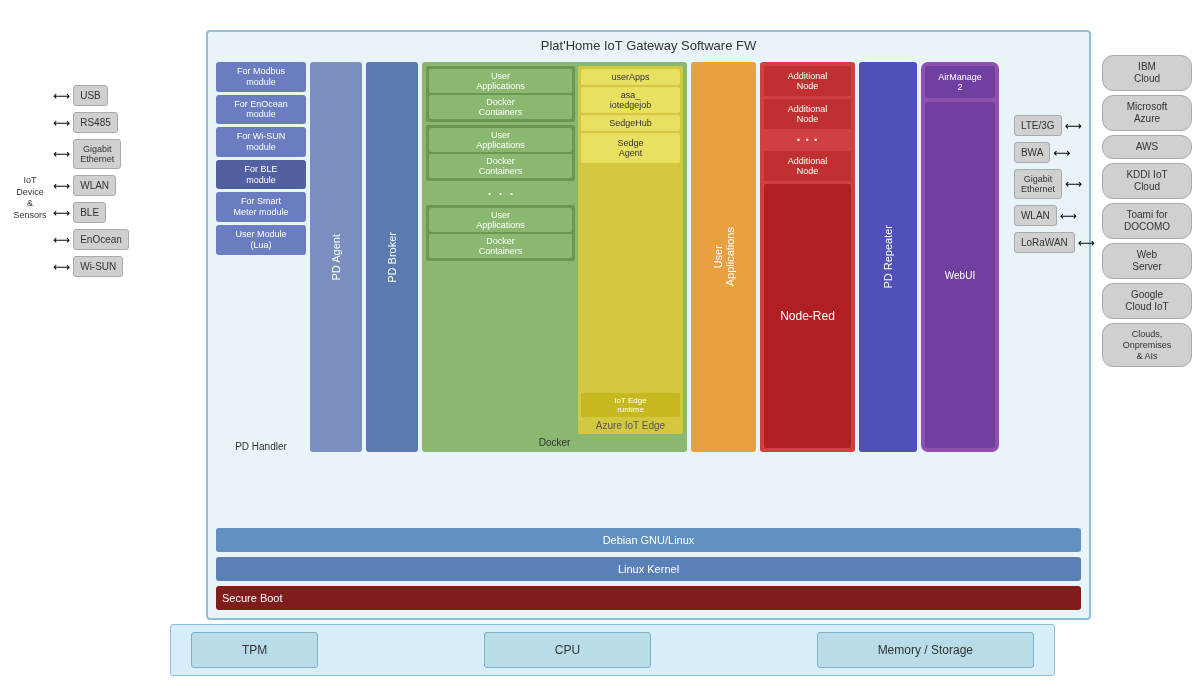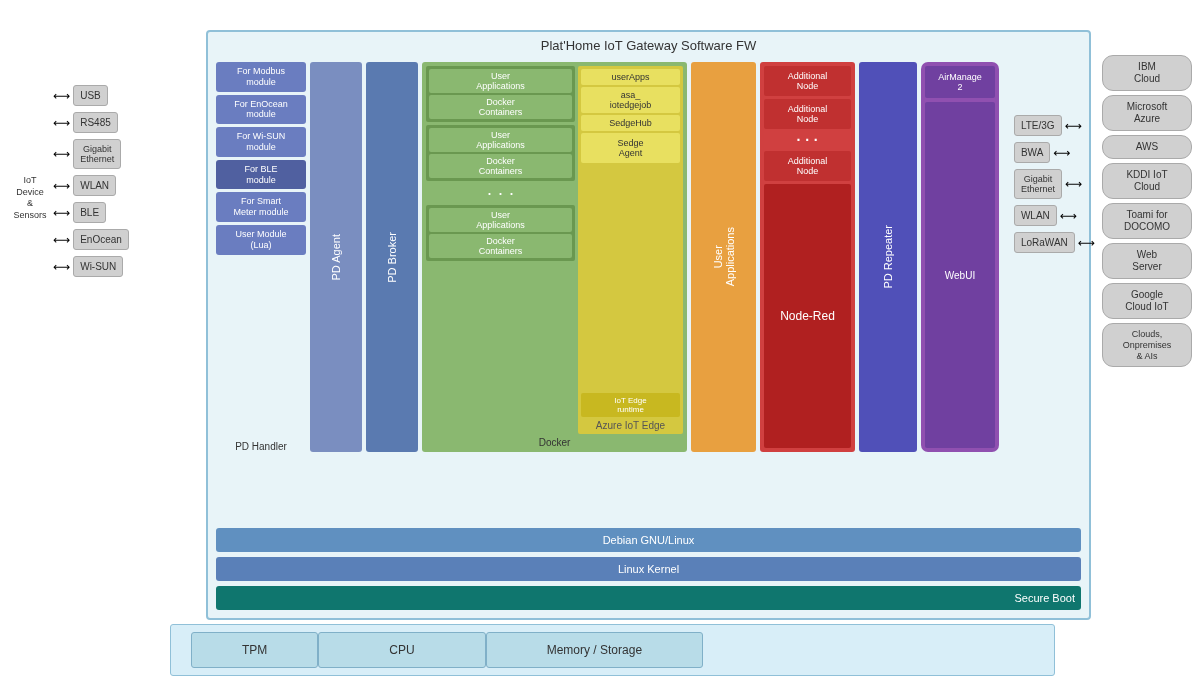--- a/index.html
+++ b/index.html
@@ -189,25 +189,25 @@
       <div style="width:78px; background:#9050b0; border-radius:7px; padding:4px; display:flex; flex-direction:column; gap:4px;">
         <div style="background:#7040a0; border-radius:2px; padding:6px 3px; text-align:center; font-size:9px; color:#fff;">AirManage<br>2</div>
         <div style="background:#7040a0; border-radius:2px; padding:8px 3px; text-align:center; font-size:10px; color:#fff; flex:1; display:flex; align-items:center; justify-content:center;">WebUI</div>
       </div>
 
     </div>
 
     <div style="position:absolute; bottom:8px; left:8px; right:8px; display:flex; flex-direction:column; gap:5px;">
       <div style="background:#6090c0; border-radius:3px; padding:6px; text-align:center; font-size:11px; color:#fff;">Debian GNU/Linux</div>
       <div style="background:#5a80b8; border-radius:3px; padding:6px; text-align:center; font-size:11px; color:#fff;">Linux Kernel</div>
-      <div style="background:#0f766e; border-radius:3px; padding:6px; text-align:right; font-size:11px; color:#fff;">Secure Boot</div>
-    </div>
-  </div>
-
-  <div style="position:absolute; bottom:10px; left:170px; width:885px; height:52px; background:#d8eef8; border:1px solid #90c0d8; border-radius:3px; display:flex; align-items:center; justify-content:flex-start; padding:0 20px;">
+      <div style="background:#7f1d1d; border-radius:3px; padding:6px; text-align:left; font-size:11px; color:#fff;">Secure Boot</div>
+    </div>
+  </div>
+
+  <div style="position:absolute; bottom:10px; left:170px; width:885px; height:52px; background:#d8eef8; border:1px solid #90c0d8; border-radius:3px; display:flex; align-items:center; justify-content:space-between; padding:0 20px;">
     <div style="background:#b8dce8; border:1px solid #80b0c8; border-radius:3px; padding:10px 50px; font-size:12px; color:#333;">TPM</div>
     <div style="background:#b8dce8; border:1px solid #80b0c8; border-radius:3px; padding:10px 70px; font-size:12px; color:#333;">CPU</div>
     <div style="background:#b8dce8; border:1px solid #80b0c8; border-radius:3px; padding:10px 60px; font-size:12px; color:#333;">Memory / Storage</div>
   </div>
 
   <div style="position:absolute; left:8px; top:85px;">
     <div style="position:absolute; left:2px; top:90px; font-size:9px; color:#333; text-align:center; width:40px; line-height:1.3;">IoT<br>Device<br>&amp;<br>Sensors</div>
 
     <div style="display:flex; flex-direction:column; gap:6px; margin-left:45px;">
       <div style="display:flex; align-items:center; gap:3px;">

